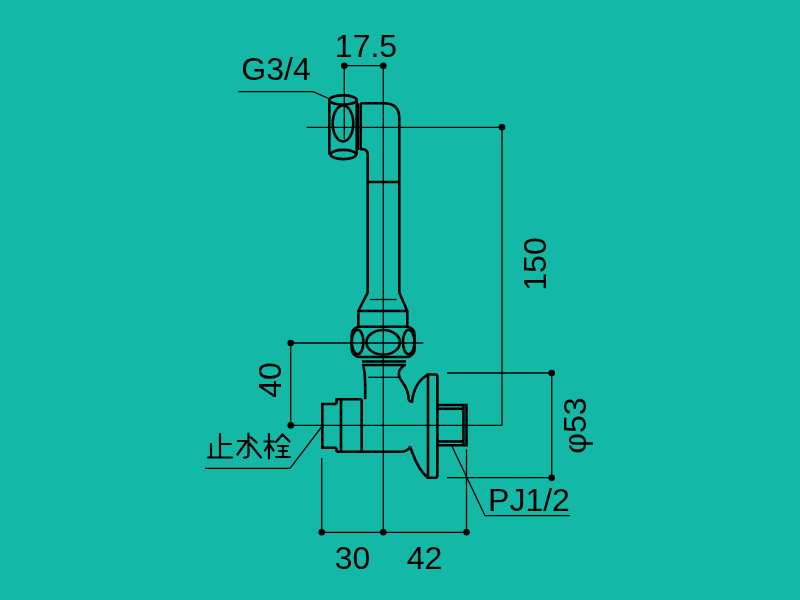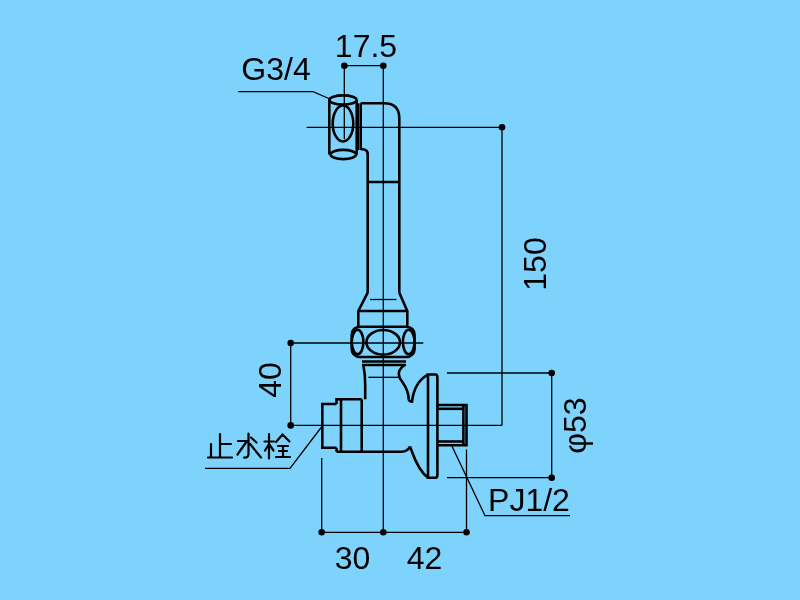--- a/index.html
+++ b/index.html
@@ -1,16 +1,16 @@
 <!DOCTYPE html>
 <html><head>
 <meta charset="utf-8">
 <style>
   html,body{margin:0;padding:0;background:#ffffff;}
-  .canvas{position:relative;width:800px;height:600px;background:#7dd3fc;overflow:hidden;}
+  .canvas{position:relative;width:800px;height:600px;background:#14b8a6;overflow:hidden;}
   svg{display:block;}
   .thick{stroke:#000000;stroke-width:2.6;fill:none;stroke-linecap:butt;stroke-linejoin:miter;}
   .thin{stroke:#000000;stroke-width:1.3;fill:none;stroke-linecap:butt;}
   .dot{fill:#000000;stroke:none;}
   .dimtext{font-family:"Liberation Sans", sans-serif;font-size:32px;fill:#000000;}
   .kanji{stroke:#000000;stroke-width:2.2;fill:none;stroke-linecap:round;stroke-linejoin:round;}
   .hiddentext{opacity:0;font-family:"Liberation Sans", sans-serif;font-size:28px;}
 </style>
 </head>
 <body>

